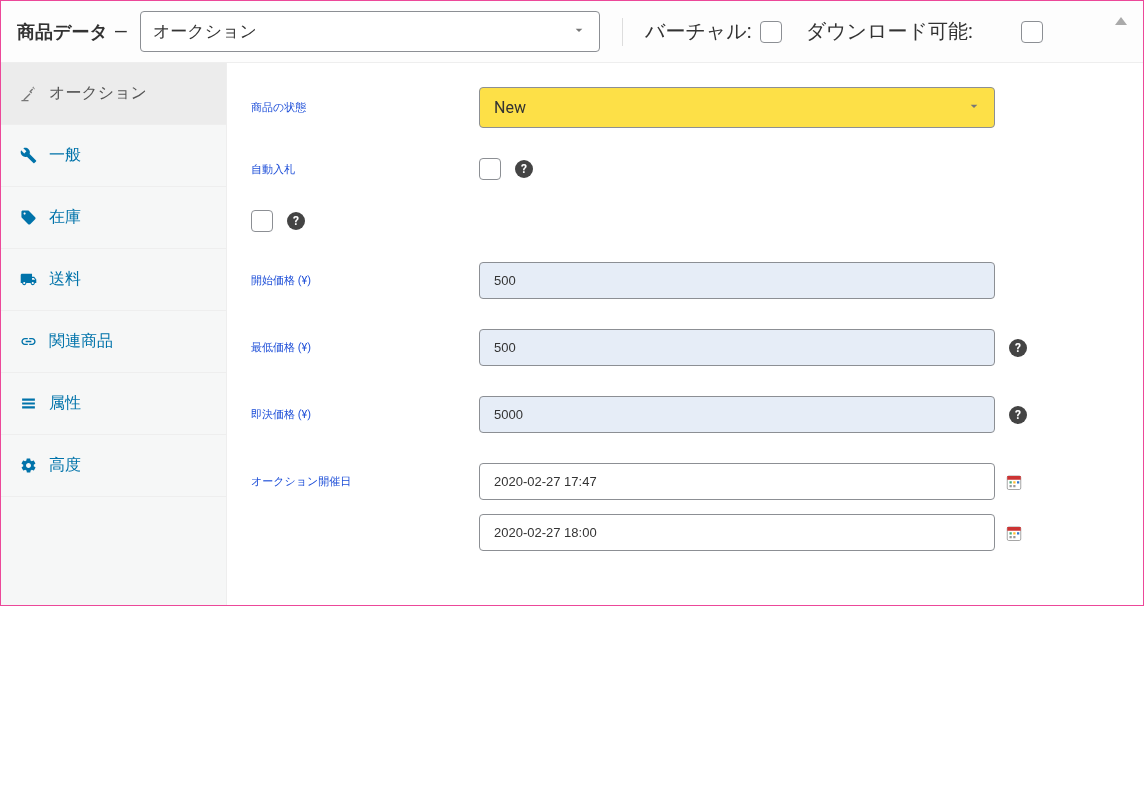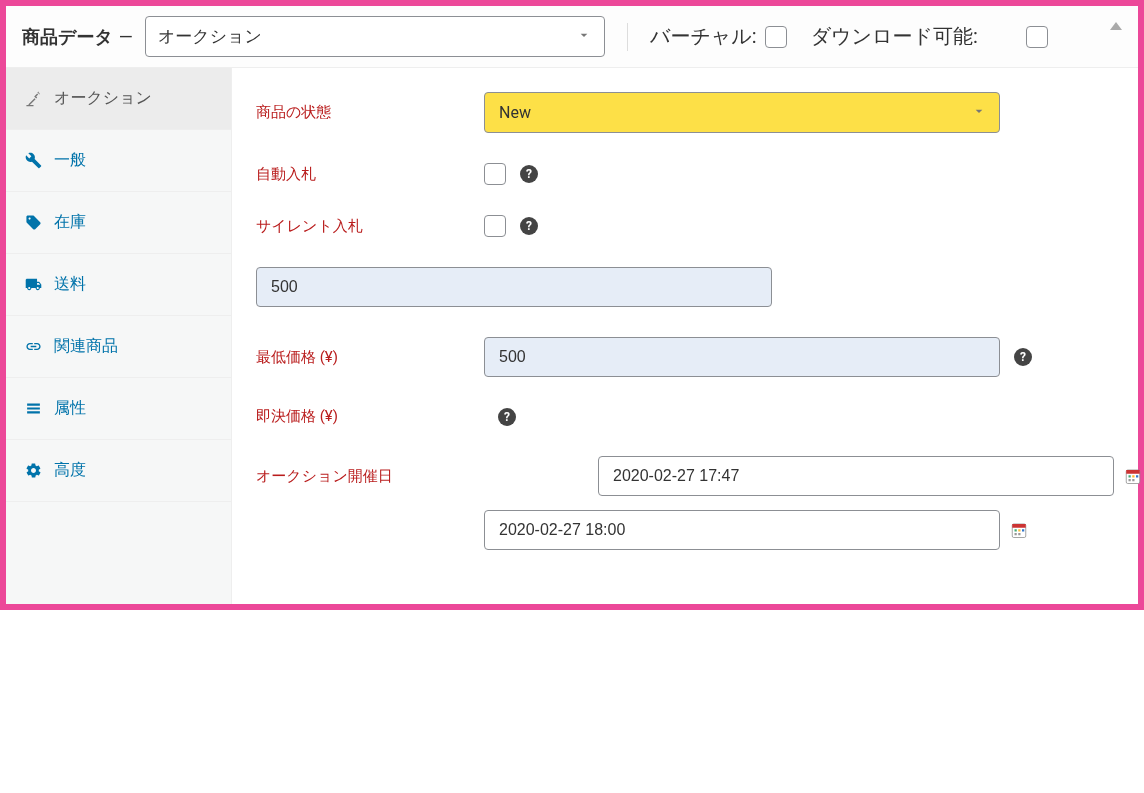--- a/index.html
+++ b/index.html
@@ -1,17 +1,17 @@
 <!DOCTYPE html>
 <html><head>
 <meta charset="utf-8">
 <style>
 * { box-sizing: border-box; margin: 0; padding: 0; }
 body { font-family: -apple-system, BlinkMacSystemFont, "Segoe UI", Roboto, sans-serif; font-size: 14px; color: #444; background: #fff; }
-.panel { border: 6px solid #ec4899; }
+.panel { border: 1px solid #ec4899; }
 .header { display: flex; align-items: center; padding: 10px 16px; border-bottom: 1px solid #eee; background: #fdfdfd; position: relative; }
 .header-title { font-size: 18px; font-weight: 600; color: #333; margin-right: 6px; }
 .header-dash { font-size: 18px; color: #333; margin-right: 12px; }
 .product-type-select { flex: 0 0 460px; position: relative; }
 .select-box { border: 1px solid #8c8f94; border-radius: 4px; padding: 8px 36px 8px 12px; font-size: 17px; color: #333; background: #fff; cursor: pointer; position: relative; }
 .select-box .chevron { position: absolute; right: 12px; top: 50%; transform: translateY(-50%); }
 .chevron svg { width: 16px; height: 16px; fill: #777; }
 .divider-v { width: 1px; height: 28px; background: #ddd; margin: 0 22px; }
 .checkbox-group { display: flex; align-items: center; gap: 8px; font-size: 20px; color: #333; }
 .checkbox-group + .checkbox-group { margin-left: 24px; gap: 48px; }
@@ -23,37 +23,37 @@
 .sidebar { width: 226px; background: #f6f7f7; border-right: 1px solid #eee; }
 .sidebar-item { display: flex; align-items: center; gap: 12px; padding: 20px 18px; font-size: 16px; color: #0073aa; cursor: pointer; border-bottom: 1px solid #eee; }
 .sidebar-item.active { background: #ececec; color: #555; }
 .sidebar-item .icon { width: 18px; height: 18px; display: flex; align-items: center; justify-content: center; }
 .sidebar-item .icon svg { width: 17px; height: 17px; }
 .sidebar-item.active .icon svg { fill: #777; }
 .sidebar-item:not(.active) .icon svg { fill: #0073aa; }
 
 .content { flex: 1; padding: 24px 24px 24px 24px; }
 .row { display: flex; align-items: center; margin-bottom: 30px; }
-.row .label { width: 228px; font-size: 15px; color: #b91c1c; }
+.row .label { width: 228px; font-size: 11px; color: #1d4ed8; }
 .row .field { flex: 0 0 516px; position: relative; }
 .row .help { margin-left: 14px; }
 .help-icon { width: 18px; height: 18px; border-radius: 50%; background: #444; color: #fff; display: inline-flex; align-items: center; justify-content: center; font-size: 12px; font-weight: bold; cursor: help; }
 
 .select-field { border: 1px solid #8c8f94; border-radius: 4px; padding: 10px 36px 10px 14px; font-size: 16px; color: #333; background: #fde047; position: relative; cursor: pointer; }
 .select-field .chevron { position: absolute; right: 12px; top: 50%; transform: translateY(-50%); }
 
-.text-input { width: 100%; border: 1px solid #8c8f94; border-radius: 4px; padding: 10px 14px; font-size: 16px; color: #333; background: #fff; }
+.text-input { width: 100%; border: 1px solid #8c8f94; border-radius: 4px; padding: 10px 14px; font-size: 13px; color: #333; background: #fff; }
 .text-input.highlighted { background: #e6edf7; }
 
 .check-field { display: flex; align-items: center; gap: 14px; }
 
 .cal-icon { position: absolute; right: -28px; top: 50%; transform: translateY(-50%); width: 18px; height: 18px; cursor: pointer; }
 .cal-icon svg { width: 18px; height: 18px; }
 
-.row.tight { margin-bottom: 14px; justify-content: space-between; }
+.row.tight { margin-bottom: 14px; }
 </style>
 </head>
 <body>
 
 <div class="panel">
 
   <div class="header">
     <span class="header-title">商品データ</span>
     <span class="header-dash">—</span>
     <div class="product-type-select">
@@ -156,44 +156,47 @@
 
       <div class="row">
         <div class="label">自動入札</div>
         <div class="field check-field">
           <span class="checkbox-box"></span>
           <span class="help-icon">?</span>
         </div>
       </div>
 
       <div class="row">
-        <div class="label">サイレント入札</div>
         <div class="field check-field">
           <span class="checkbox-box"></span>
           <span class="help-icon">?</span>
         </div>
       </div>
 
       <div class="row">
+        <div class="label">開始価格 (¥)</div>
         <div class="field">
           <input type="text" class="text-input highlighted" value="500" style="">
         </div>
       </div>
 
 
       <div class="row">
         <div class="label">最低価格 (¥)</div>
         <div class="field">
           <input type="text" class="text-input highlighted" value="500" style="">
         </div>
         <div class="help"><span class="help-icon">?</span></div>
       </div>
 
       <div class="row">
         <div class="label">即決価格 (¥)</div>
+        <div class="field">
+          <input type="text" class="text-input highlighted" value="5000" style="">
+        </div>
         <div class="help"><span class="help-icon">?</span></div>
       </div>
 
       <div class="row tight">
         <div class="label">オークション開催日</div>
         <div class="field" style="position:relative;">
           <input type="text" class="text-input" value="2020-02-27 17:47" style="">
           <span class="cal-icon">
             <svg viewBox="0 0 24 24">
                 <rect x="3" y="4" width="18" height="18" rx="2" fill="#fff" stroke="#888"></rect>

